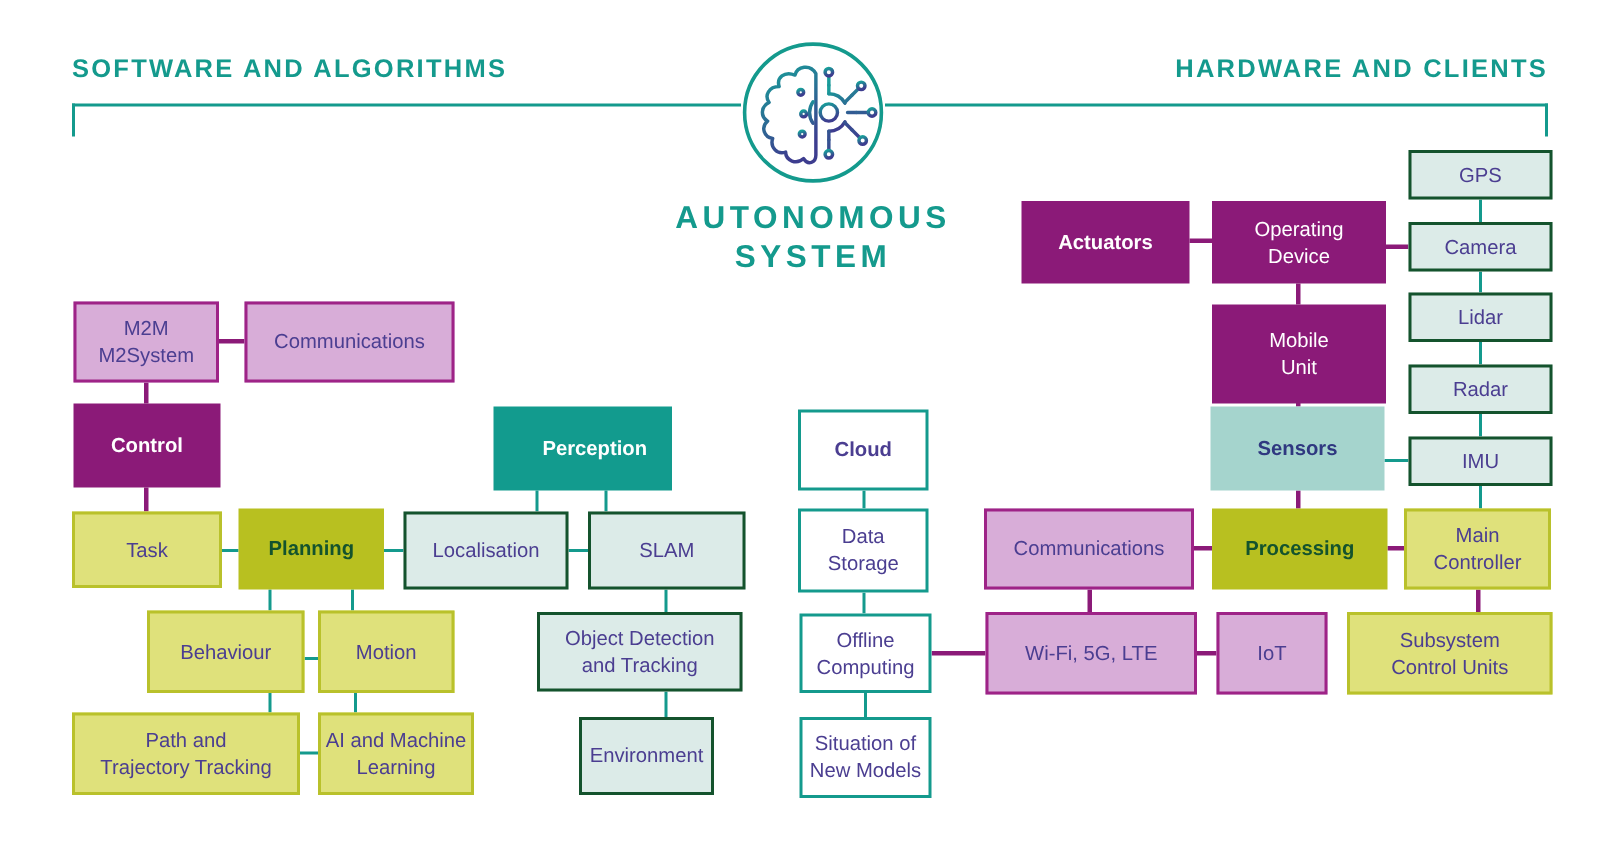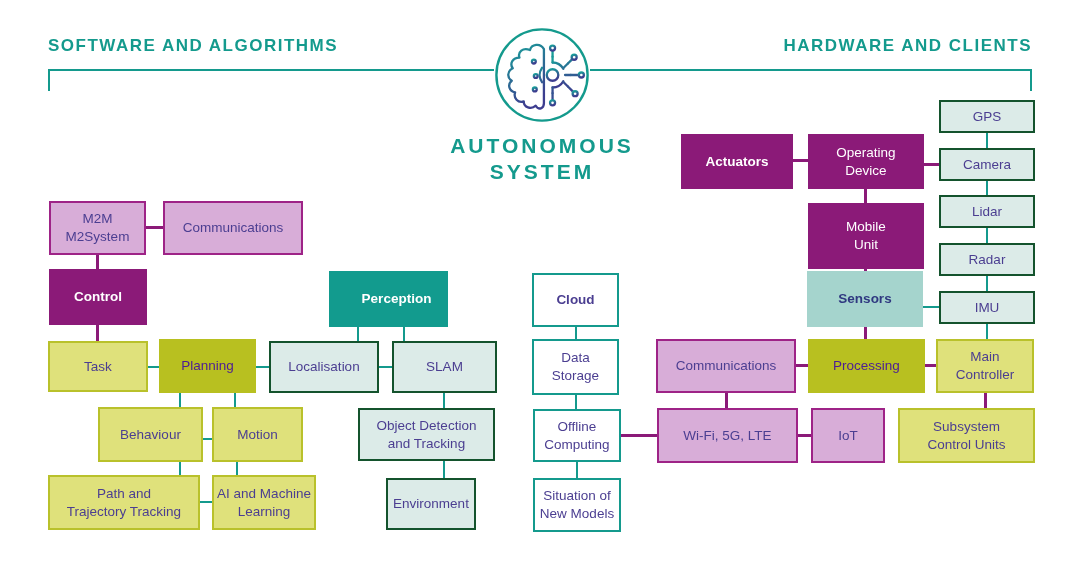--- a/index.html
+++ b/index.html
@@ -21,21 +21,21 @@
     position:absolute;left:412px;top:133px;width:260px;text-align:center;
     color:#149a8d;font-weight:bold;font-size:21px;letter-spacing:3px;line-height:1.22;
   }
   .node{
     position:absolute;display:flex;align-items:center;justify-content:center;
     text-align:center;font-size:13.5px;line-height:1.3;white-space:pre-line;
     box-sizing:border-box;color:#4b3e91;
   }
   .node.purpleLight{background:#d8add8;border:2px solid #9e2387;}
   .node.magenta{background:#8b1a78;color:#ffffff;}
-  .node.limeSolid{background:#b8c020;color:#4c1d95;font-weight:normal;text-align:right;}
+  .node.limeSolid{background:#b8c020;color:#14532d;font-weight:bold;text-align:right;}
   .node.limeLight{background:#dfe17b;border:2px solid #b9c12b;}
   .node.tealSolid{background:#129b8e;color:#ffffff;font-weight:bold;padding-left:16px;}
   .node.tealLight{background:#dcebe8;border:2px solid #14532d;}
   .node.whiteBox{background:#ffffff;border:2px solid #149a8d;}
   .node.aqua{background:#a5d4cd;color:#2f3880;font-weight:bold;}
   .node.bold{font-weight:bold;}
 </style>
 </head>
 <body>
 

